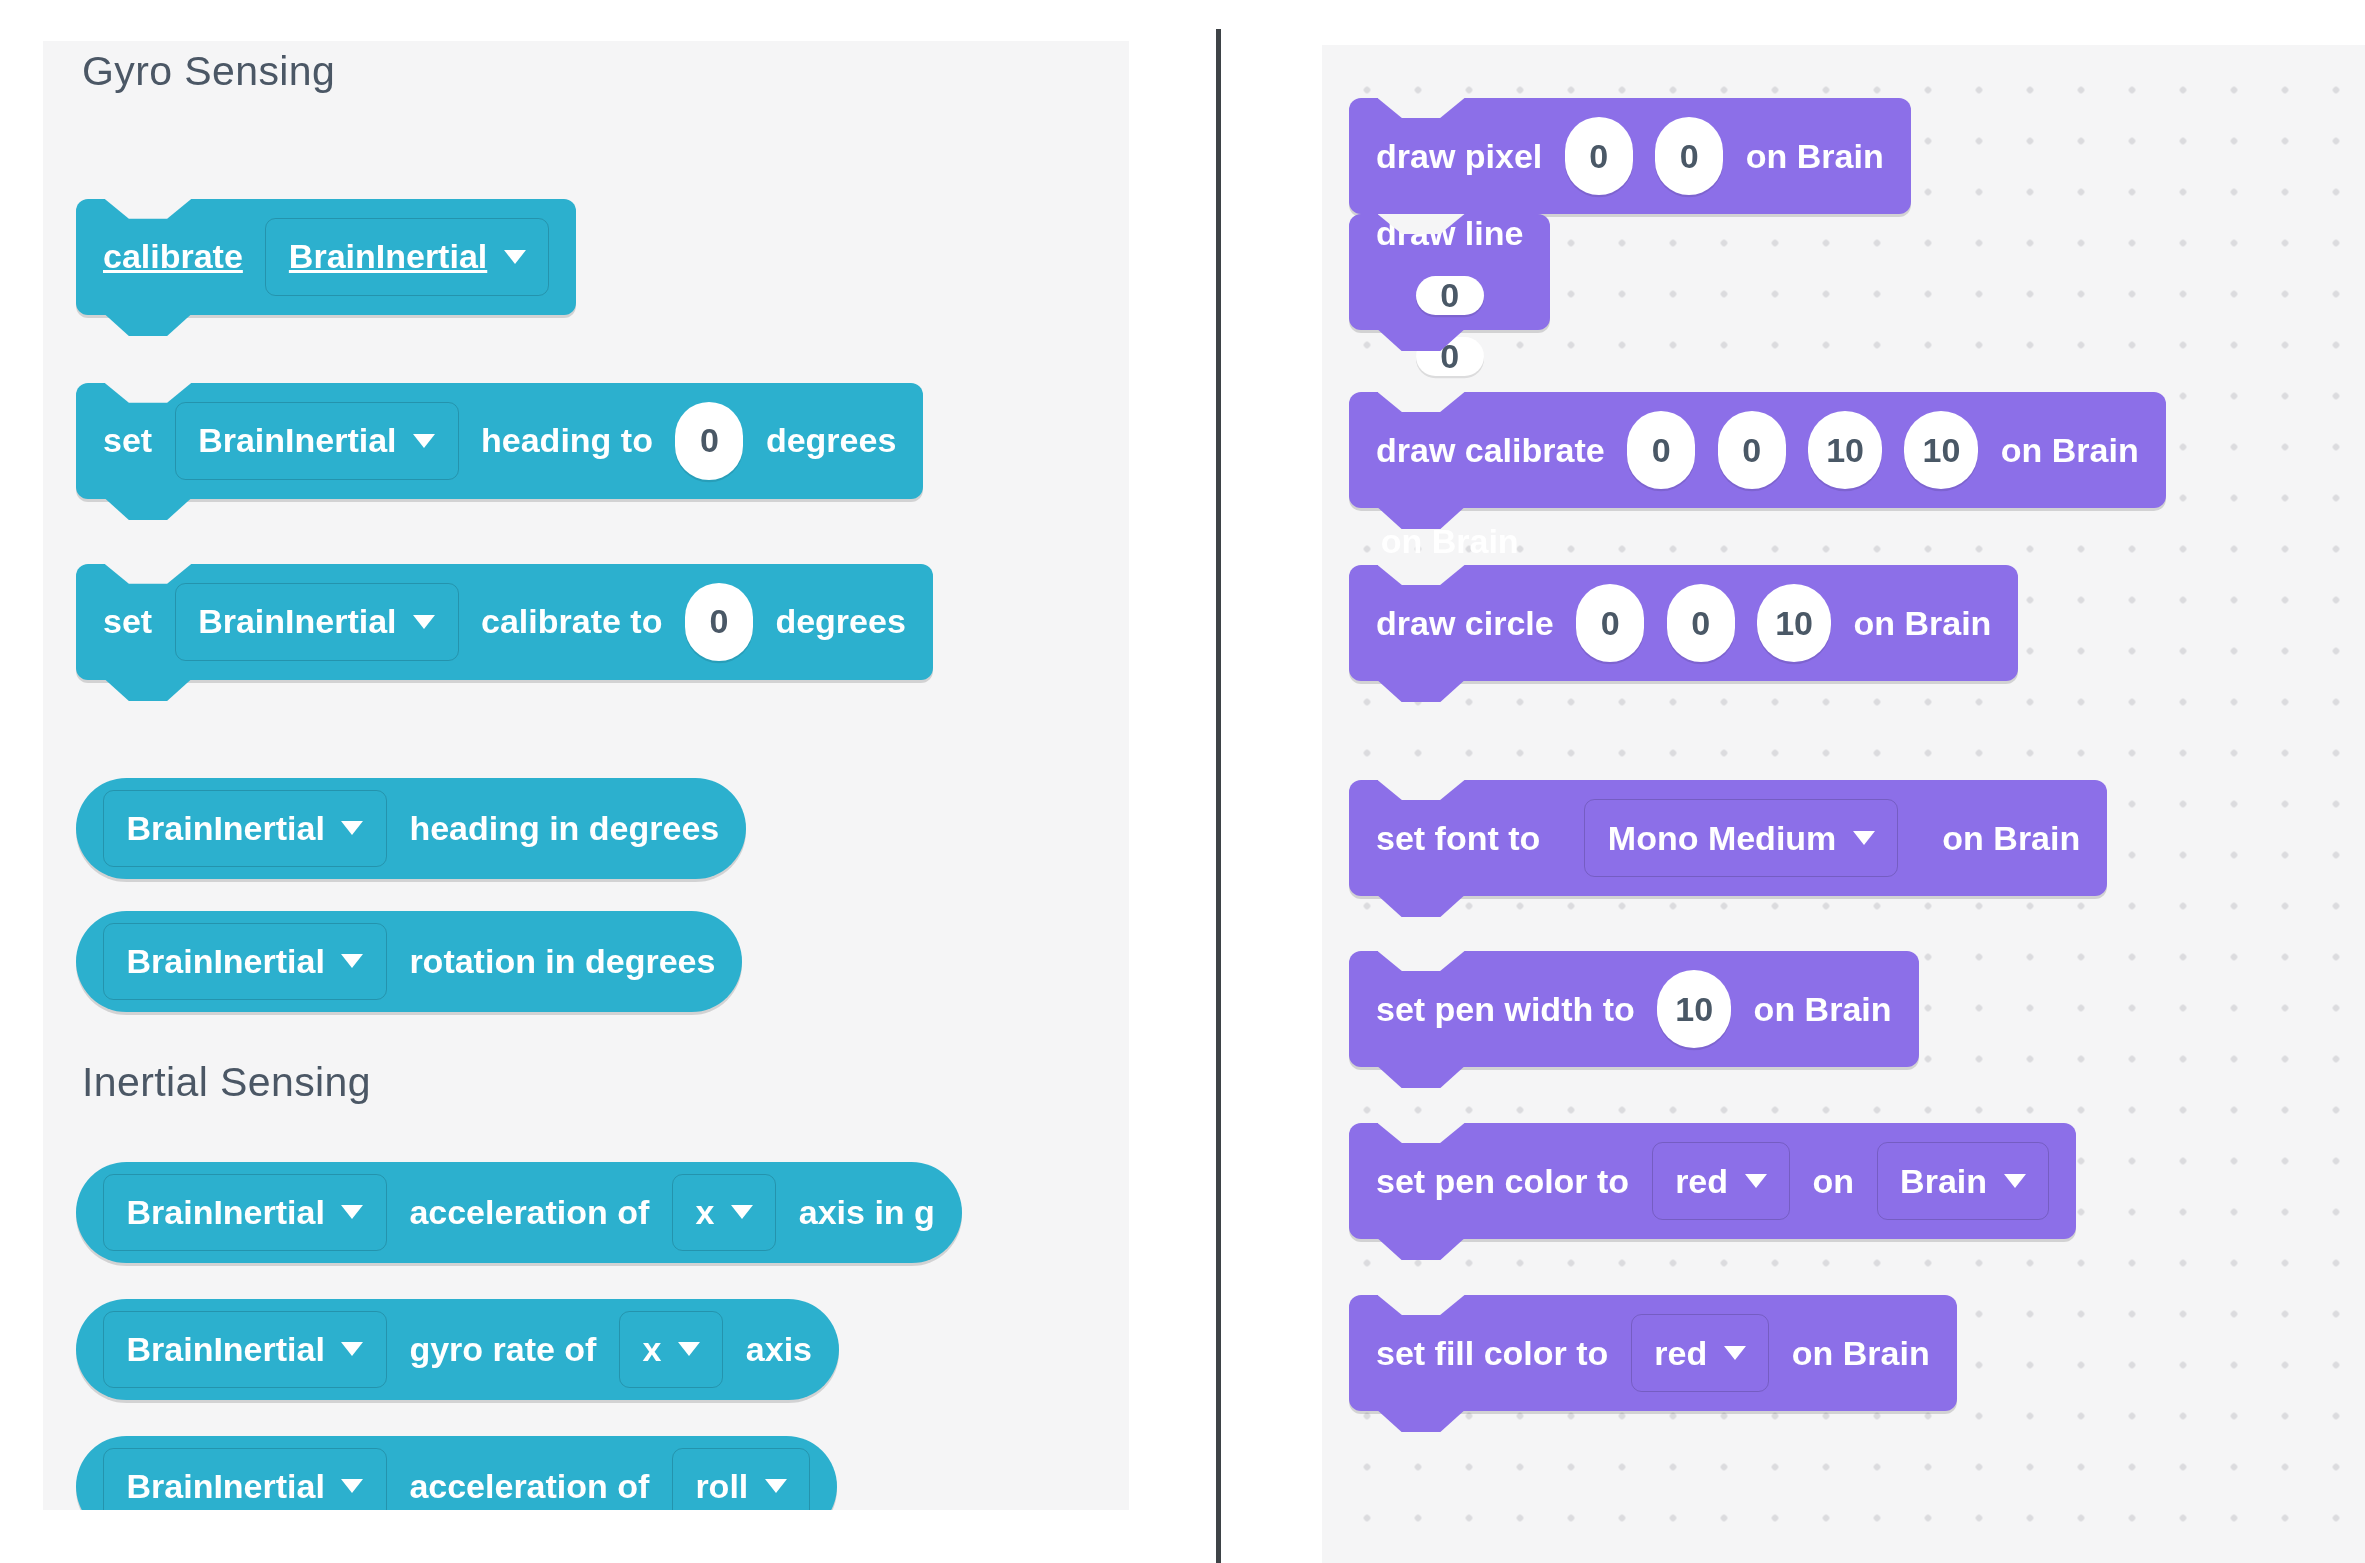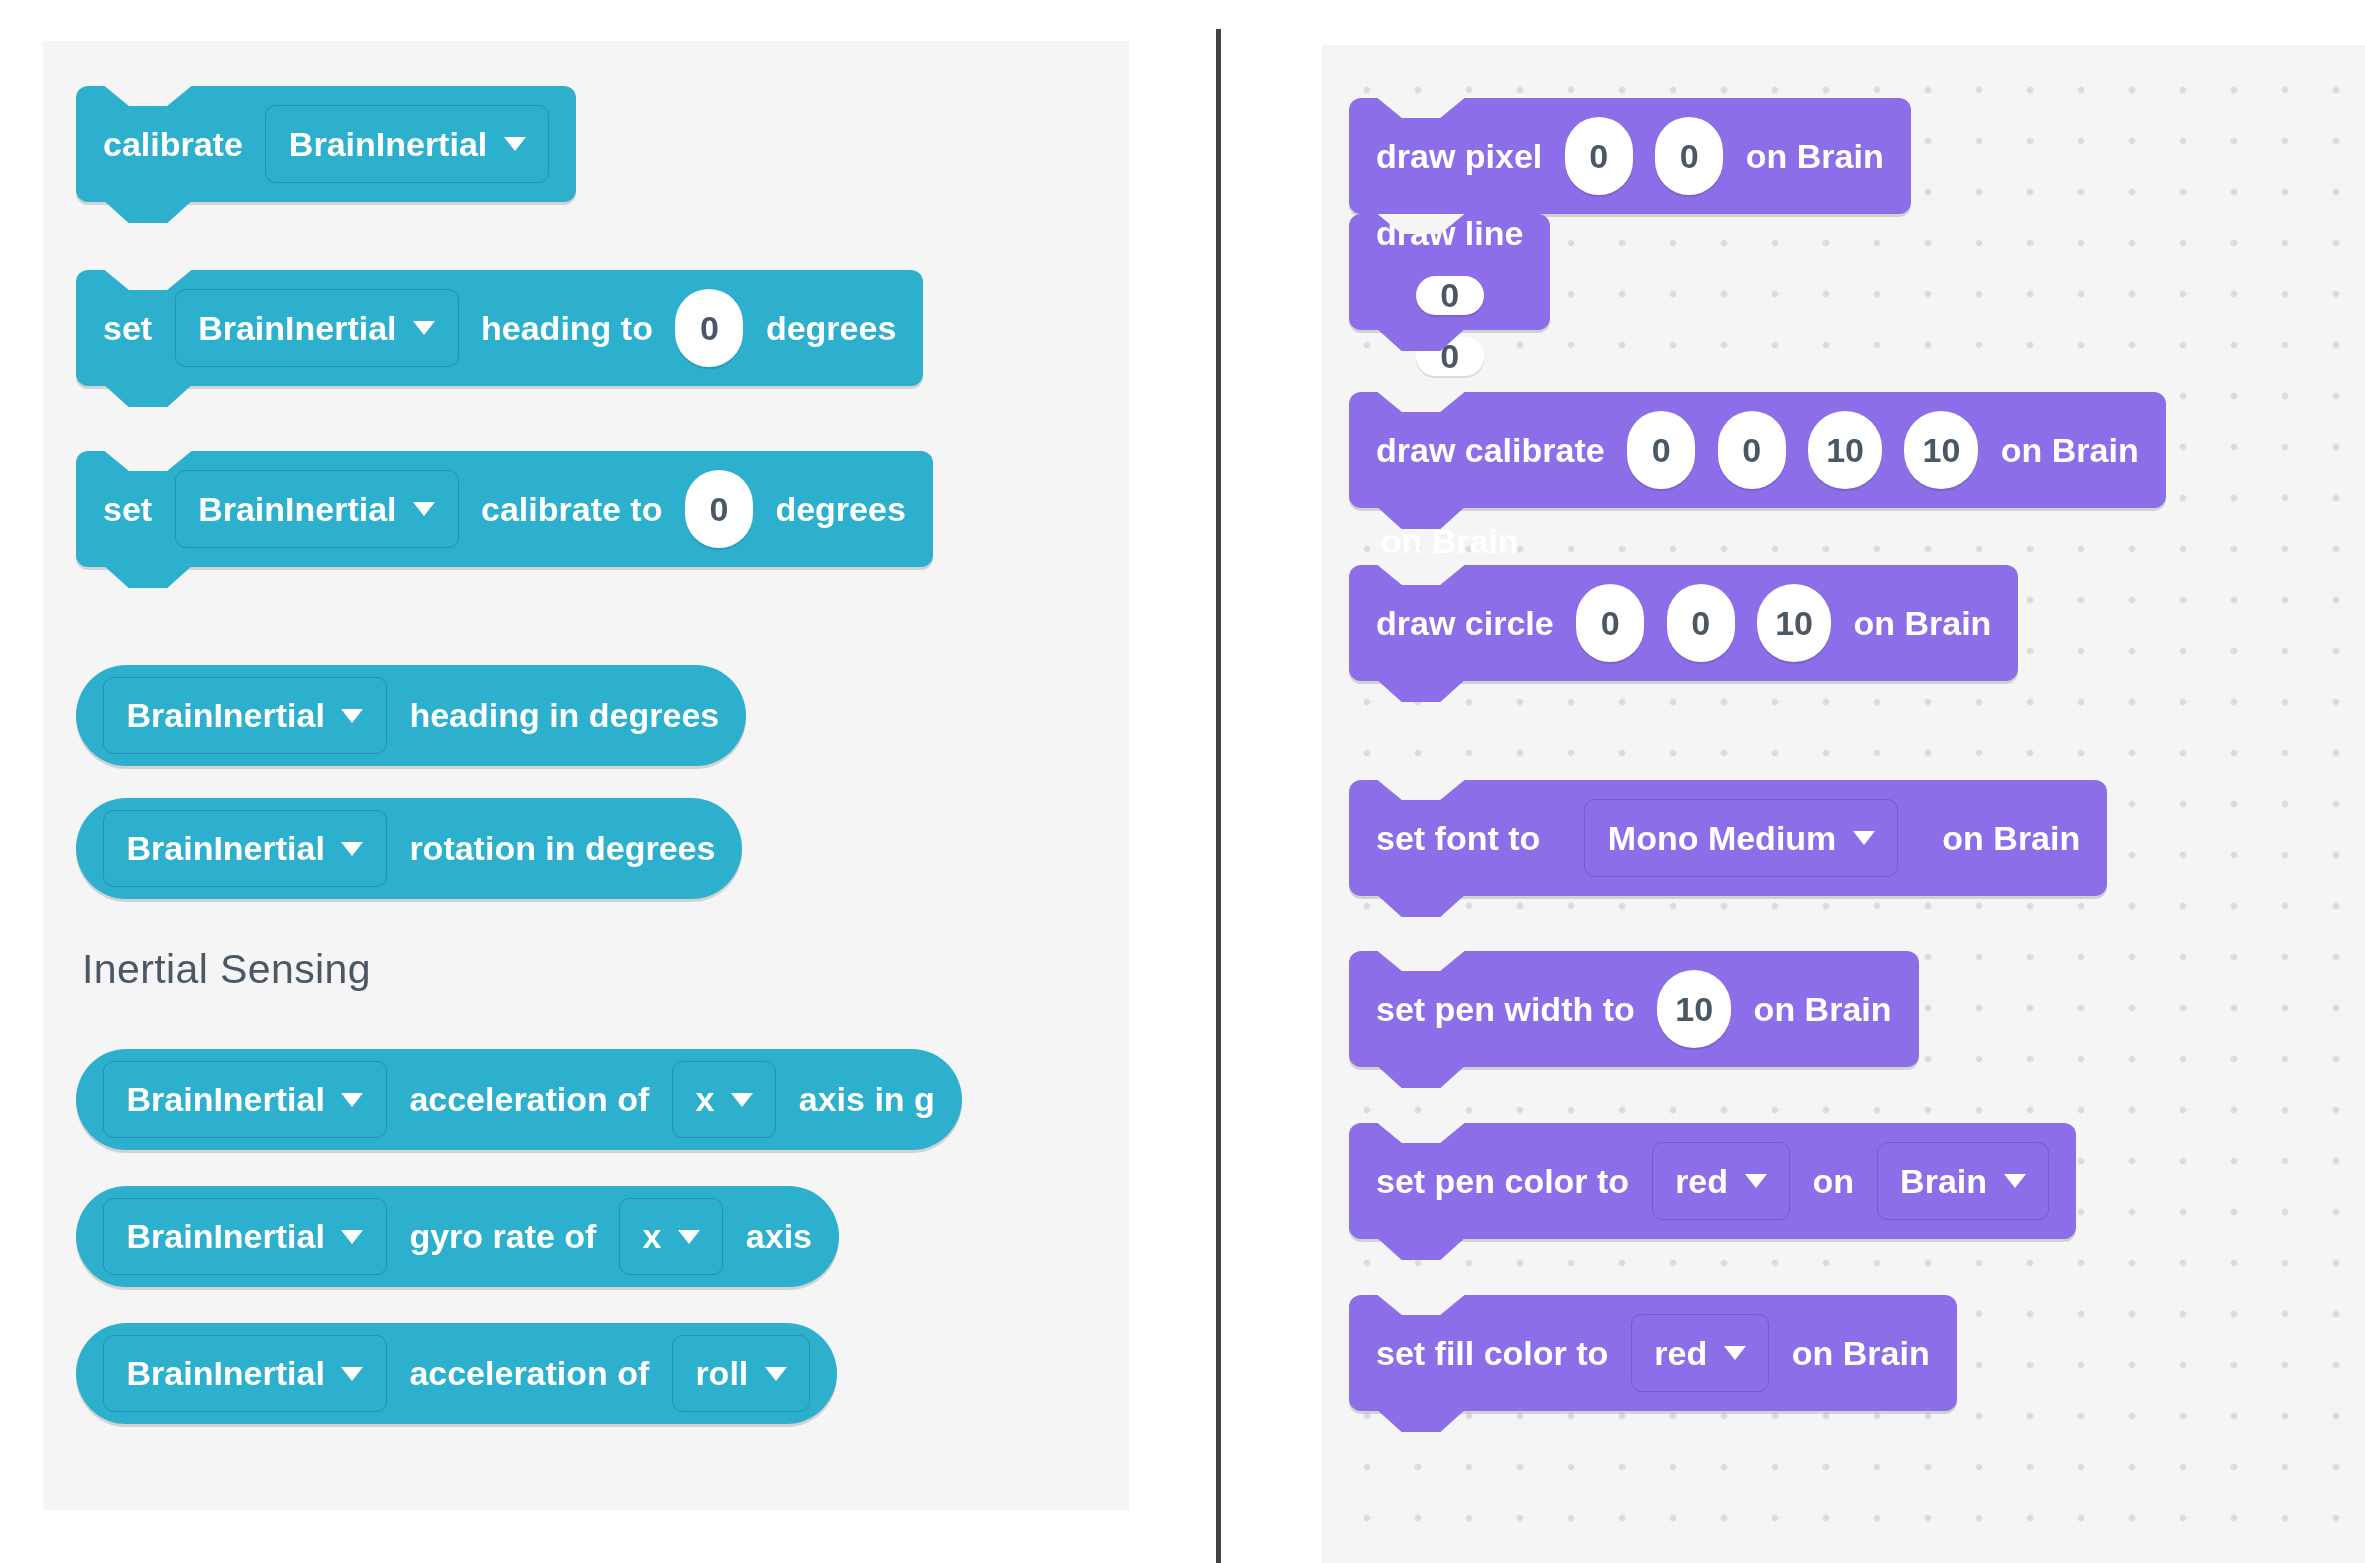--- a/index.html
+++ b/index.html
@@ -116,21 +116,22 @@
     border-radius:39px;
     color:var(--value-text,#4A5866);
     box-shadow:0 2.3px 0 rgba(0,0,0,0.10);
     white-space:nowrap;
   }
 </style>
 </head>
 <body>
 
 <div class="panel panel-left">
-    <div class="block stack teal" style="margin-top: 45px;">
+    <div class="section-title" style="margin-top: 6.8px;">Gyro Sensing</div>
+    <div class="block stack teal" style="margin-top: 104px; text-decoration: underline;">
       <span class="lbl">calibrate</span>
       <span class="dd">
         <span class="dd-lbl">BrainInertial</span>
         <span class="arrow"></span>
       </span>
     </div>
     <div class="block stack teal" style="margin-top: 68px;">
       <span class="lbl">set</span>
       <span class="dd">
         <span class="dd-lbl">BrainInertial</span>

